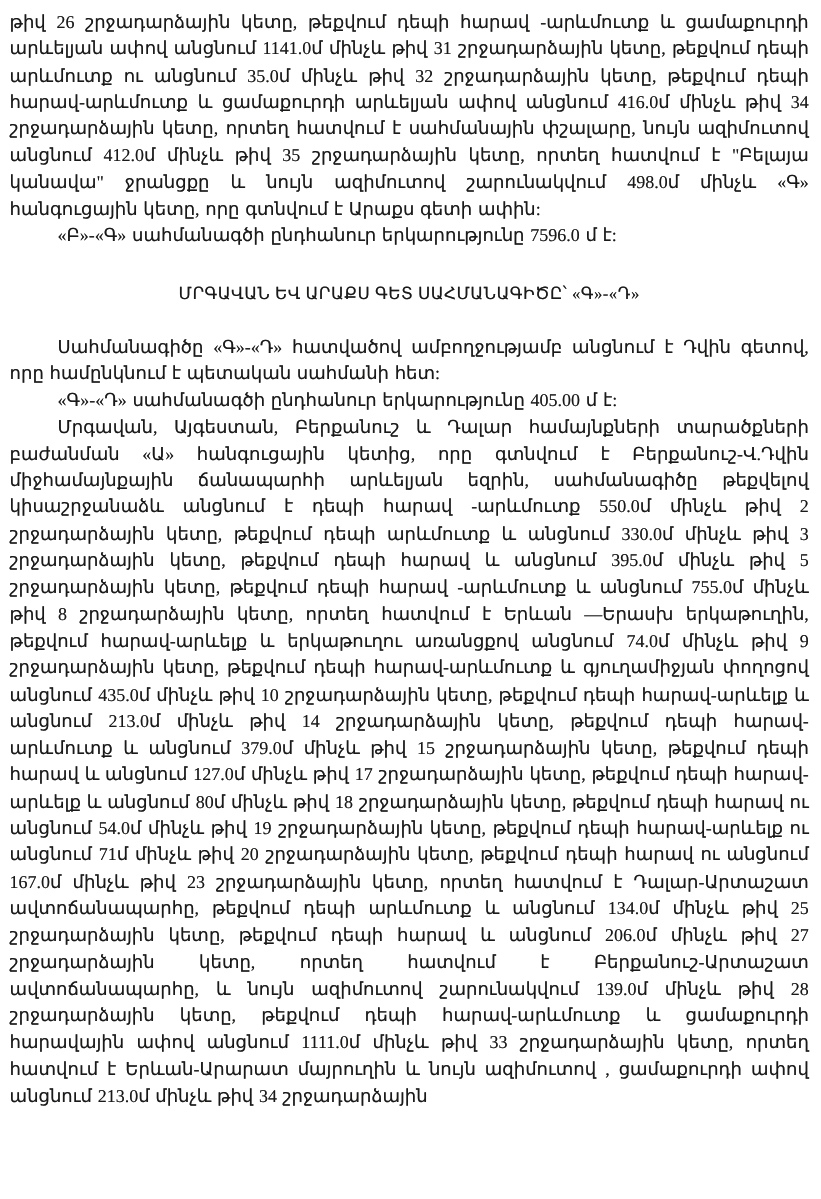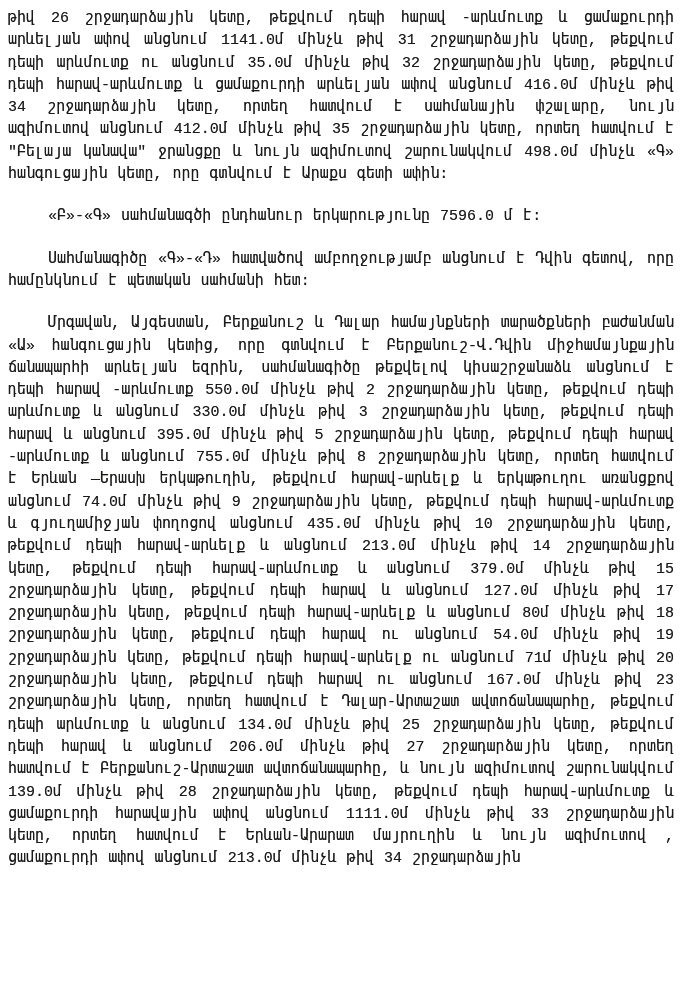--- a/index.html
+++ b/index.html
@@ -6,58 +6,59 @@
     margin: 0;
     padding: 0;
     background: #ffffff;
   }
   .page {
     position: relative;
     width: 684px;
     height: 999px;
     background: #fdfdfc;
     overflow: hidden;
-    font-family: Liberation Mono, monospace;
+    font-family: Liberation Serif, serif;
     color: #1e1e1e;
     box-sizing: border-box;
     padding: 8px 10px 17px 8px;
   }
   .scan {
     filter: blur(0.3px) contrast(1.04);
     text-shadow: 0 0 0.5px rgba(20,20,20,0.55);
   }
   .para {
     font-size: 15px;
     line-height: 22.3px;
     text-align: justify;
     margin: 0;
     word-spacing: 1px;
   }
   .indent {
     text-indent: 40px;
-    margin-top: 20px;
   }
   .heading {
     font-size: 14px;
     line-height: 22px;
     text-align: center;
     letter-spacing: 0.4px;
     margin: 26px 0 22px 0;
     font-weight: 400;
   }
 </style>
 </head>
 <body>
 
 <div class="page scan">
 
   <p class="para">թիվ 26 շրջադարձային կետը, թեքվում դեպի հարավ -արևմուտք և ցամաքուրդի արևելյան ափով անցնում 1141.0մ մինչև թիվ 31  շրջադարձային կետը, թեքվում դեպի արևմուտք ու անցնում 35.0մ մինչև թիվ 32 շրջադարձային կետը, թեքվում դեպի հարավ-արևմուտք և ցամաքուրդի արևելյան ափով անցնում 416.0մ մինչև թիվ 34 շրջադարձային կետը, որտեղ հատվում է սահմանային փշալարը, նույն  ազիմուտով անցնում 412.0մ մինչև թիվ 35 շրջադարձային կետը, որտեղ հատվում է "Բելայա  կանավա" ջրանցքը  և  նույն ազիմուտով շարունակվում 498.0մ մինչև «Գ»  հանգուցային կետը, որը գտնվում է Արաքս գետի ափին:</p>
 
   <p class="para indent">«Բ»-«Գ» սահմանագծի ընդհանուր երկարությունը 7596.0 մ է:</p>
 
+  <h2 class="heading">ՄՐԳԱՎԱՆ ԵՎ ԱՐԱՔՍ ԳԵՏ ՍԱՀՄԱՆԱԳԻԾԸ՝ «Գ»-«Դ»</h2>
 
   <p class="para indent">Սահմանագիծը «Գ»-«Դ» հատվածով ամբողջությամբ անցնում է Դվին գետով, որը համընկնում է  պետական սահմանի հետ:</p>
 
+  <p class="para indent">«Գ»-«Դ» սահմանագծի ընդհանուր երկարությունը 405.00 մ է:</p>
 
 
   <p class="para indent">Մրգավան, Այգեստան, Բերքանուշ և Դալար համայնքների տարածքների բաժանման «Ա» հանգուցային կետից, որը գտնվում է Բերքանուշ-Վ.Դվին միջհամայնքային  ճանապարհի արևելյան եզրին, սահմանագիծը թեքվելով կիսաշրջանաձև անցնում է  դեպի հարավ -արևմուտք 550.0մ մինչև թիվ 2 շրջադարձային կետը, թեքվում դեպի արևմուտք և անցնում 330.0մ մինչև թիվ 3 շրջադարձային կետը,  թեքվում դեպի հարավ և անցնում 395.0մ մինչև թիվ 5 շրջադարձային կետը, թեքվում դեպի հարավ -արևմուտք և անցնում 755.0մ մինչև թիվ 8 շրջադարձային կետը, որտեղ հատվում է Երևան —Երասխ երկաթուղին, թեքվում հարավ-արևելք և երկաթուղու առանցքով անցնում 74.0մ մինչև թիվ 9  շրջադարձային կետը, թեքվում դեպի հարավ-արևմուտք և  գյուղամիջյան  փողոցով անցնում 435.0մ մինչև թիվ 10 շրջադարձային կետը, թեքվում դեպի հարավ-արևելք և անցնում  213.0մ մինչև թիվ 14 շրջադարձային կետը, թեքվում դեպի հարավ-արևմուտք և անցնում 379.0մ մինչև թիվ 15 շրջադարձային կետը, թեքվում դեպի հարավ և անցնում 127.0մ մինչև թիվ 17 շրջադարձային կետը, թեքվում դեպի հարավ-արևելք և անցնում 80մ մինչև թիվ 18 շրջադարձային կետը, թեքվում դեպի հարավ ու անցնում 54.0մ մինչև թիվ 19 շրջադարձային կետը, թեքվում դեպի հարավ-արևելք  ու  անցնում 71մ մինչև թիվ 20 շրջադարձային կետը, թեքվում դեպի հարավ  ու  անցնում 167.0մ մինչև թիվ 23 շրջադարձային կետը, որտեղ հատվում է Դալար-Արտաշատ ավտոճանապարհը, թեքվում դեպի արևմուտք և անցնում 134.0մ մինչև թիվ 25 շրջադարձային կետը, թեքվում դեպի հարավ և անցնում 206.0մ մինչև թիվ 27 շրջադարձային կետը, որտեղ հատվում  է Բերքանուշ-Արտաշատ ավտոճանապարհը, և նույն ազիմուտով շարունակվում 139.0մ մինչև թիվ 28 շրջադարձային կետը, թեքվում դեպի հարավ-արևմուտք  և  ցամաքուրդի հարավային ափով անցնում 1111.0մ մինչև թիվ 33 շրջադարձային կետը, որտեղ հատվում է Երևան-Արարատ  մայրուղին  և  նույն ազիմուտով , ցամաքուրդի ափով անցնում  213.0մ մինչև թիվ 34 շրջադարձային</p>
 
 </div>
 
 </body></html>

